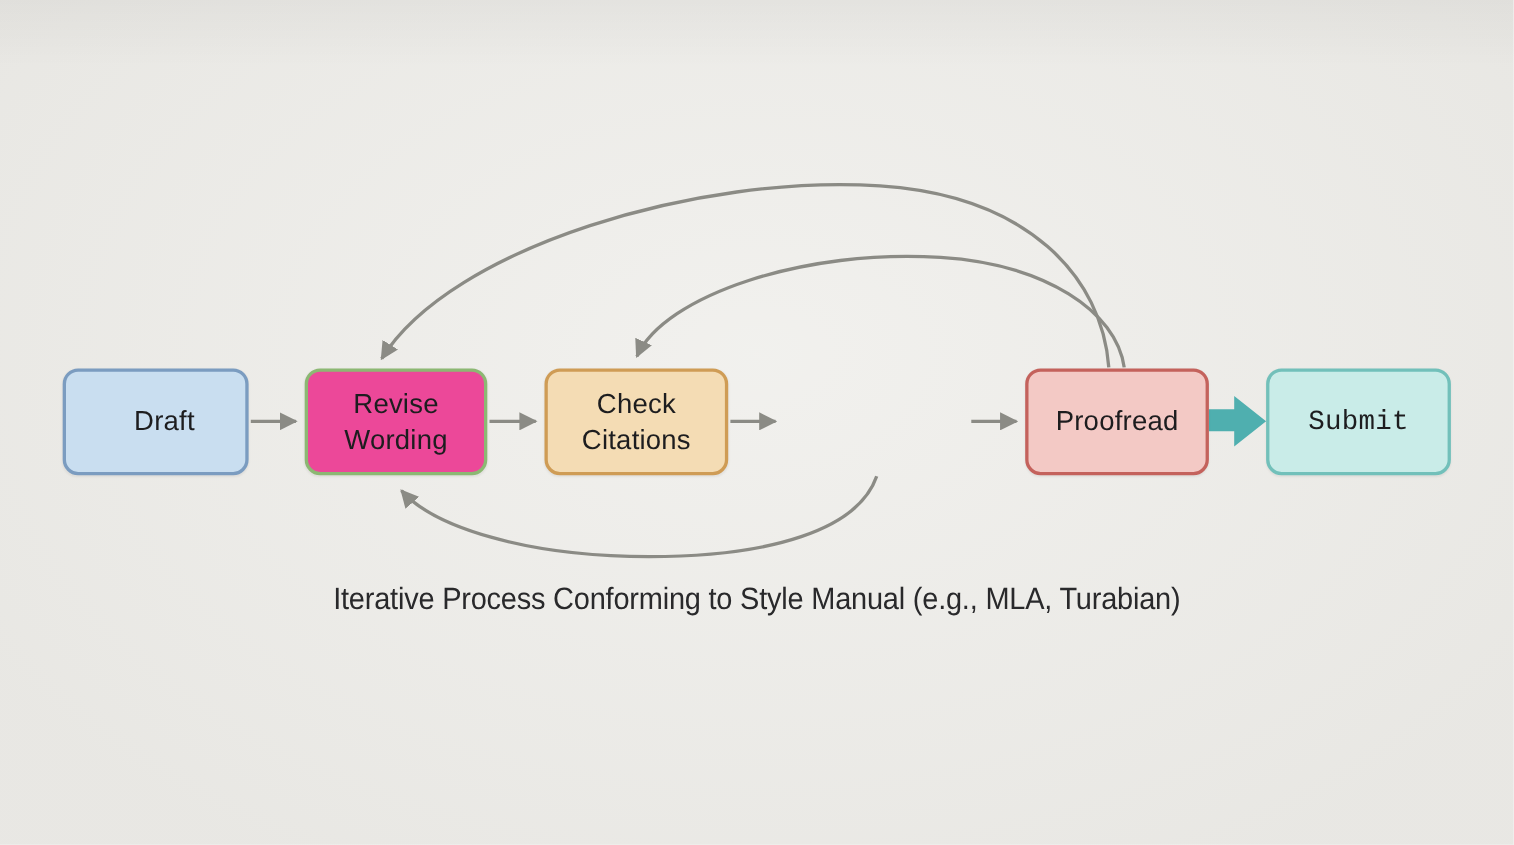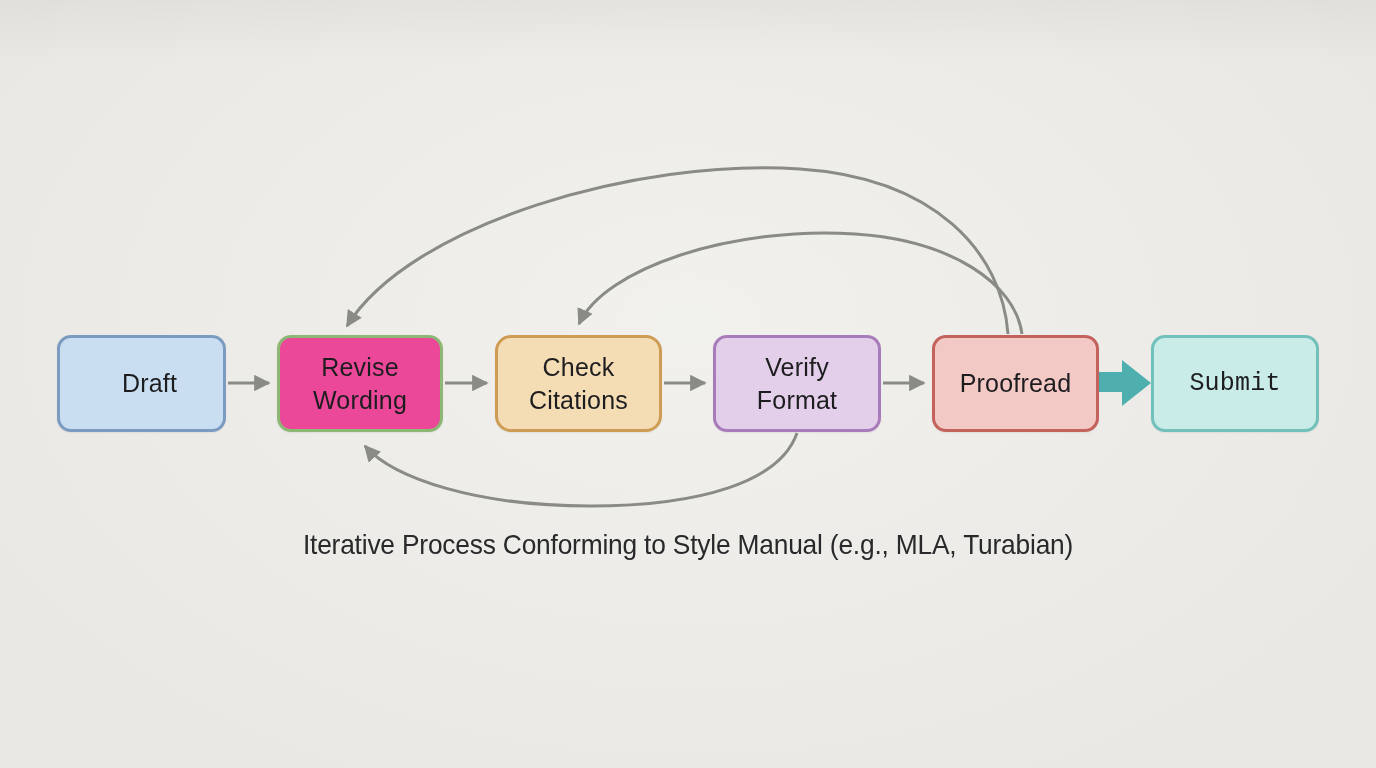--- a/index.html
+++ b/index.html
@@ -94,27 +94,24 @@
   </svg>
 
   <div class="node" id="node-draft" style="background: rgb(201, 222, 240); border-color: rgb(123, 156, 192);">
     <span class="label">Draft</span>
   </div>
 
   <div class="node" id="node-revise-wording" style="background: #ec4899; border-color: rgb(140, 184, 115);">
     <span class="label">Revise Wording</span>
   </div>
 
-  <div class="node" id="node-check-citations" style="background: rgb(244, 220, 180); border-color: rgb(207, 156, 85); border-radius: 16px;">
+  <div class="node" id="node-check-citations" style="background: rgb(244, 220, 180); border-color: rgb(207, 156, 85);">
     <span class="label">Check Citations</span>
   </div>
 
-  <div class="node" id="node-verify-format" style="background: rgb(227, 207, 233); border-color: rgb(168, 124, 186);">
-    <span class="label">Verify Format</span>
-  </div>
 
   <div class="node" id="node-proofread" style="background: rgb(243, 201, 197); border-color: rgb(196, 98, 92);">
     <span class="label">Proofread</span>
   </div>
 
   <div class="node" id="node-submit" style="background: rgb(201, 236, 232); border-color: rgb(114, 192, 186);">
     <span class="label">Submit</span>
   </div>
 
   <div class="caption">Iterative Process Conforming to Style Manual (e.g., MLA, Turabian)</div>

